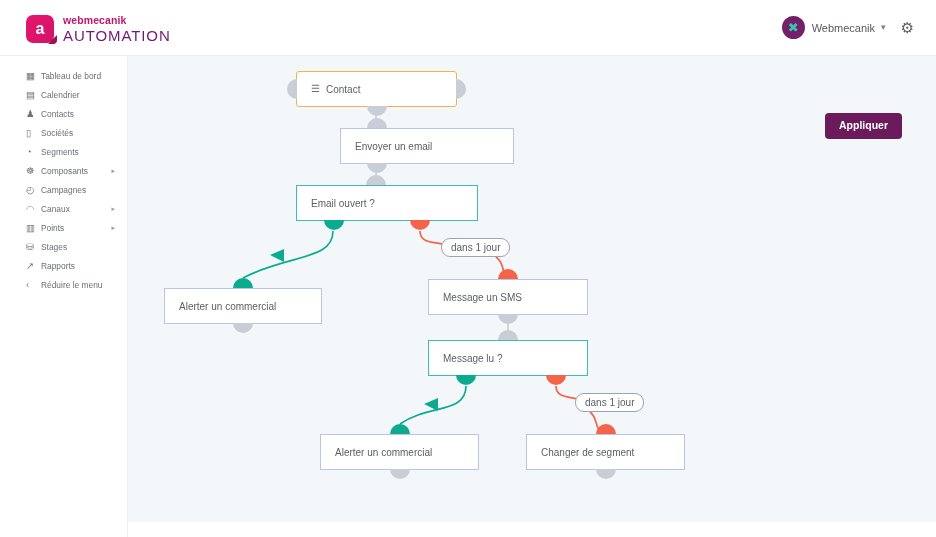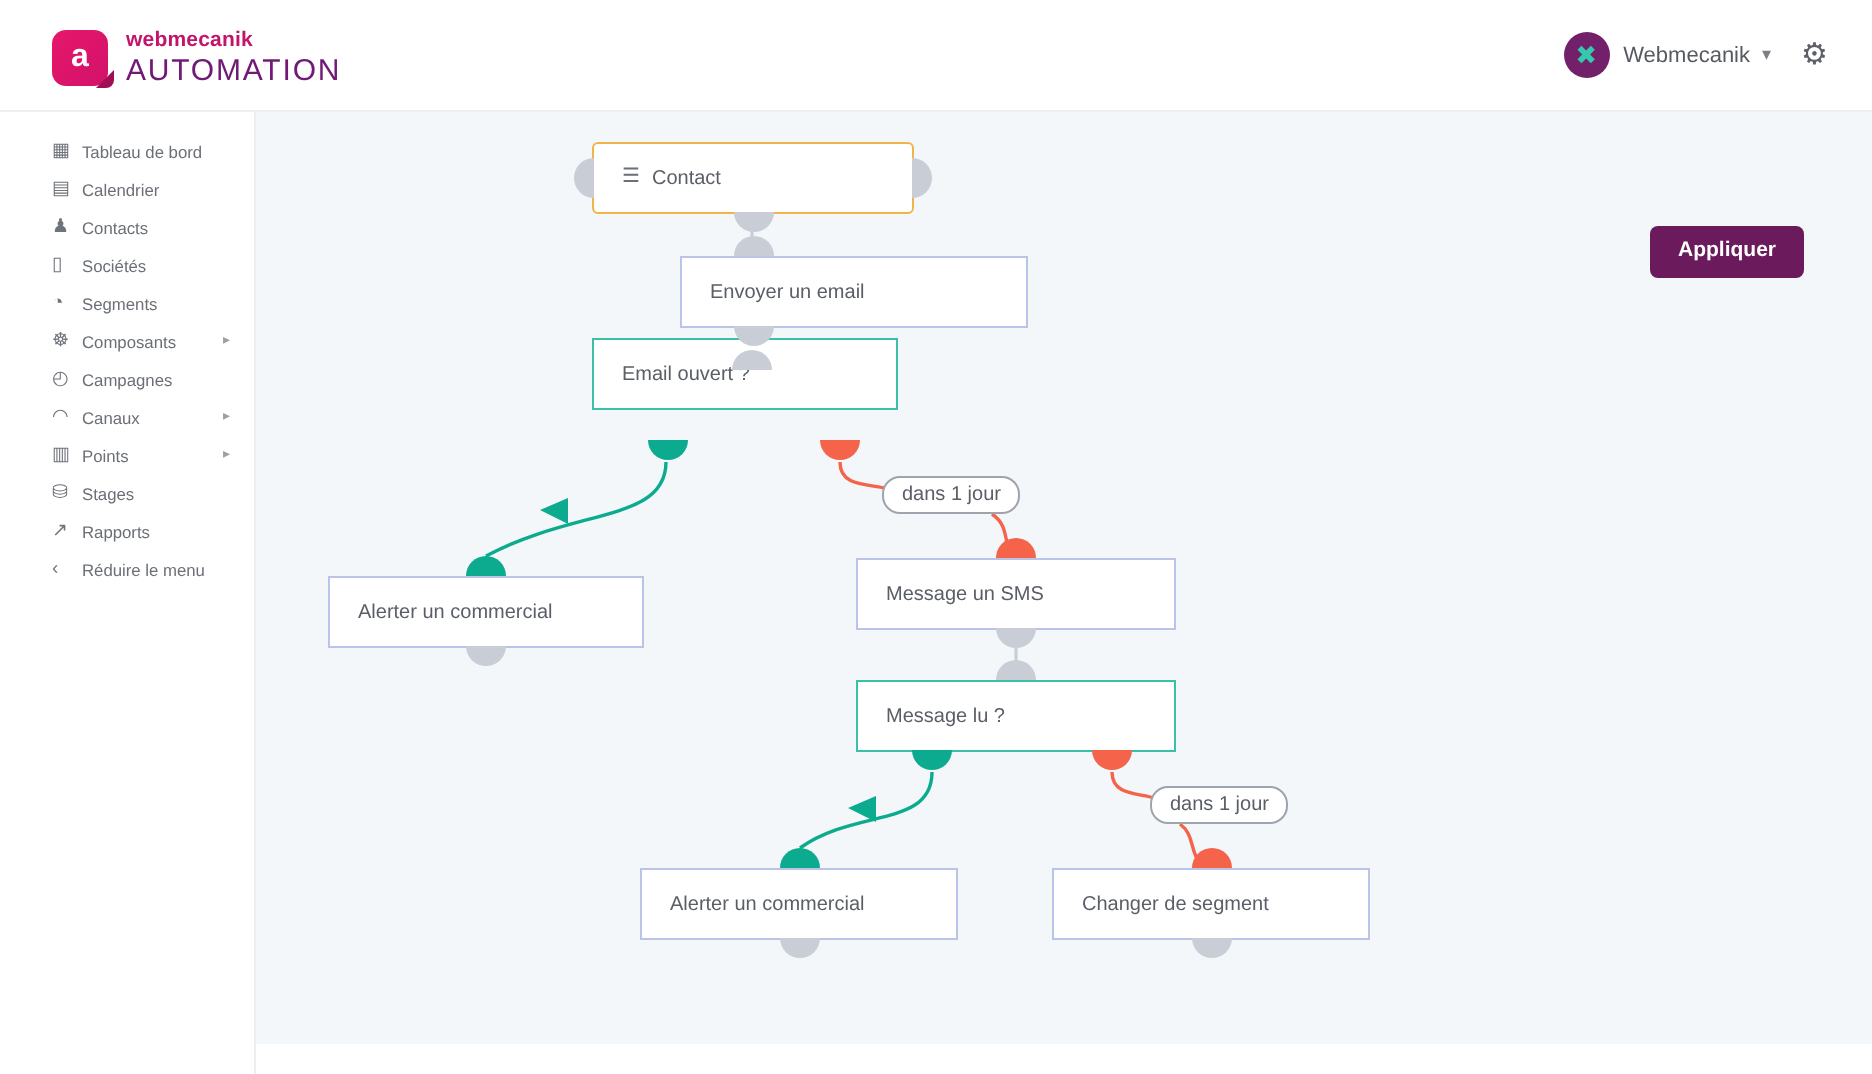--- a/index.html
+++ b/index.html
@@ -378,21 +378,21 @@
           <span class="node-label">Contact</span>
         </div>
         <div class="handle left" style="left: 159px; top: 23px;"></div>
         <div class="handle right" style="left: 328px; top: 23px;"></div>
         <div class="handle bottom" style="left: 238.5px; top: 50px;"></div>
         <div class="node " style="left: 168px; top: 72px; width: 174px; height: 36px; margin-left: 44px;">
           <span class="node-label">Envoyer un email</span>
         </div>
         <div class="handle top" style="left: 238.5px; top: 62px;"></div>
         <div class="handle bottom" style="left: 238.5px; top: 107px;"></div>
-        <div class="node decision" style="left: 168px; top: 113px; width: 153px; height: 36px;">
+        <div class="node decision" style="left: 168px; top: 129px; width: 182px; height: 36px;">
           <span class="node-label">Email ouvert ?</span>
         </div>
         <div class="handle top" style="left: 237.5px; top: 119px;"></div>
         <div class="handle bottom green" style="left: 196px; top: 164px;"></div>
         <div class="handle bottom orange" style="left: 282px; top: 164px;"></div>
         <div class="node " style="left: 36px; top: 232px; width: 158px; height: 36px;">
           <span class="node-label">Alerter un commercial</span>
         </div>
         <div class="handle top green" style="left: 105px; top: 222px;"></div>
         <div class="handle bottom" style="left: 105px; top: 267px;"></div>

